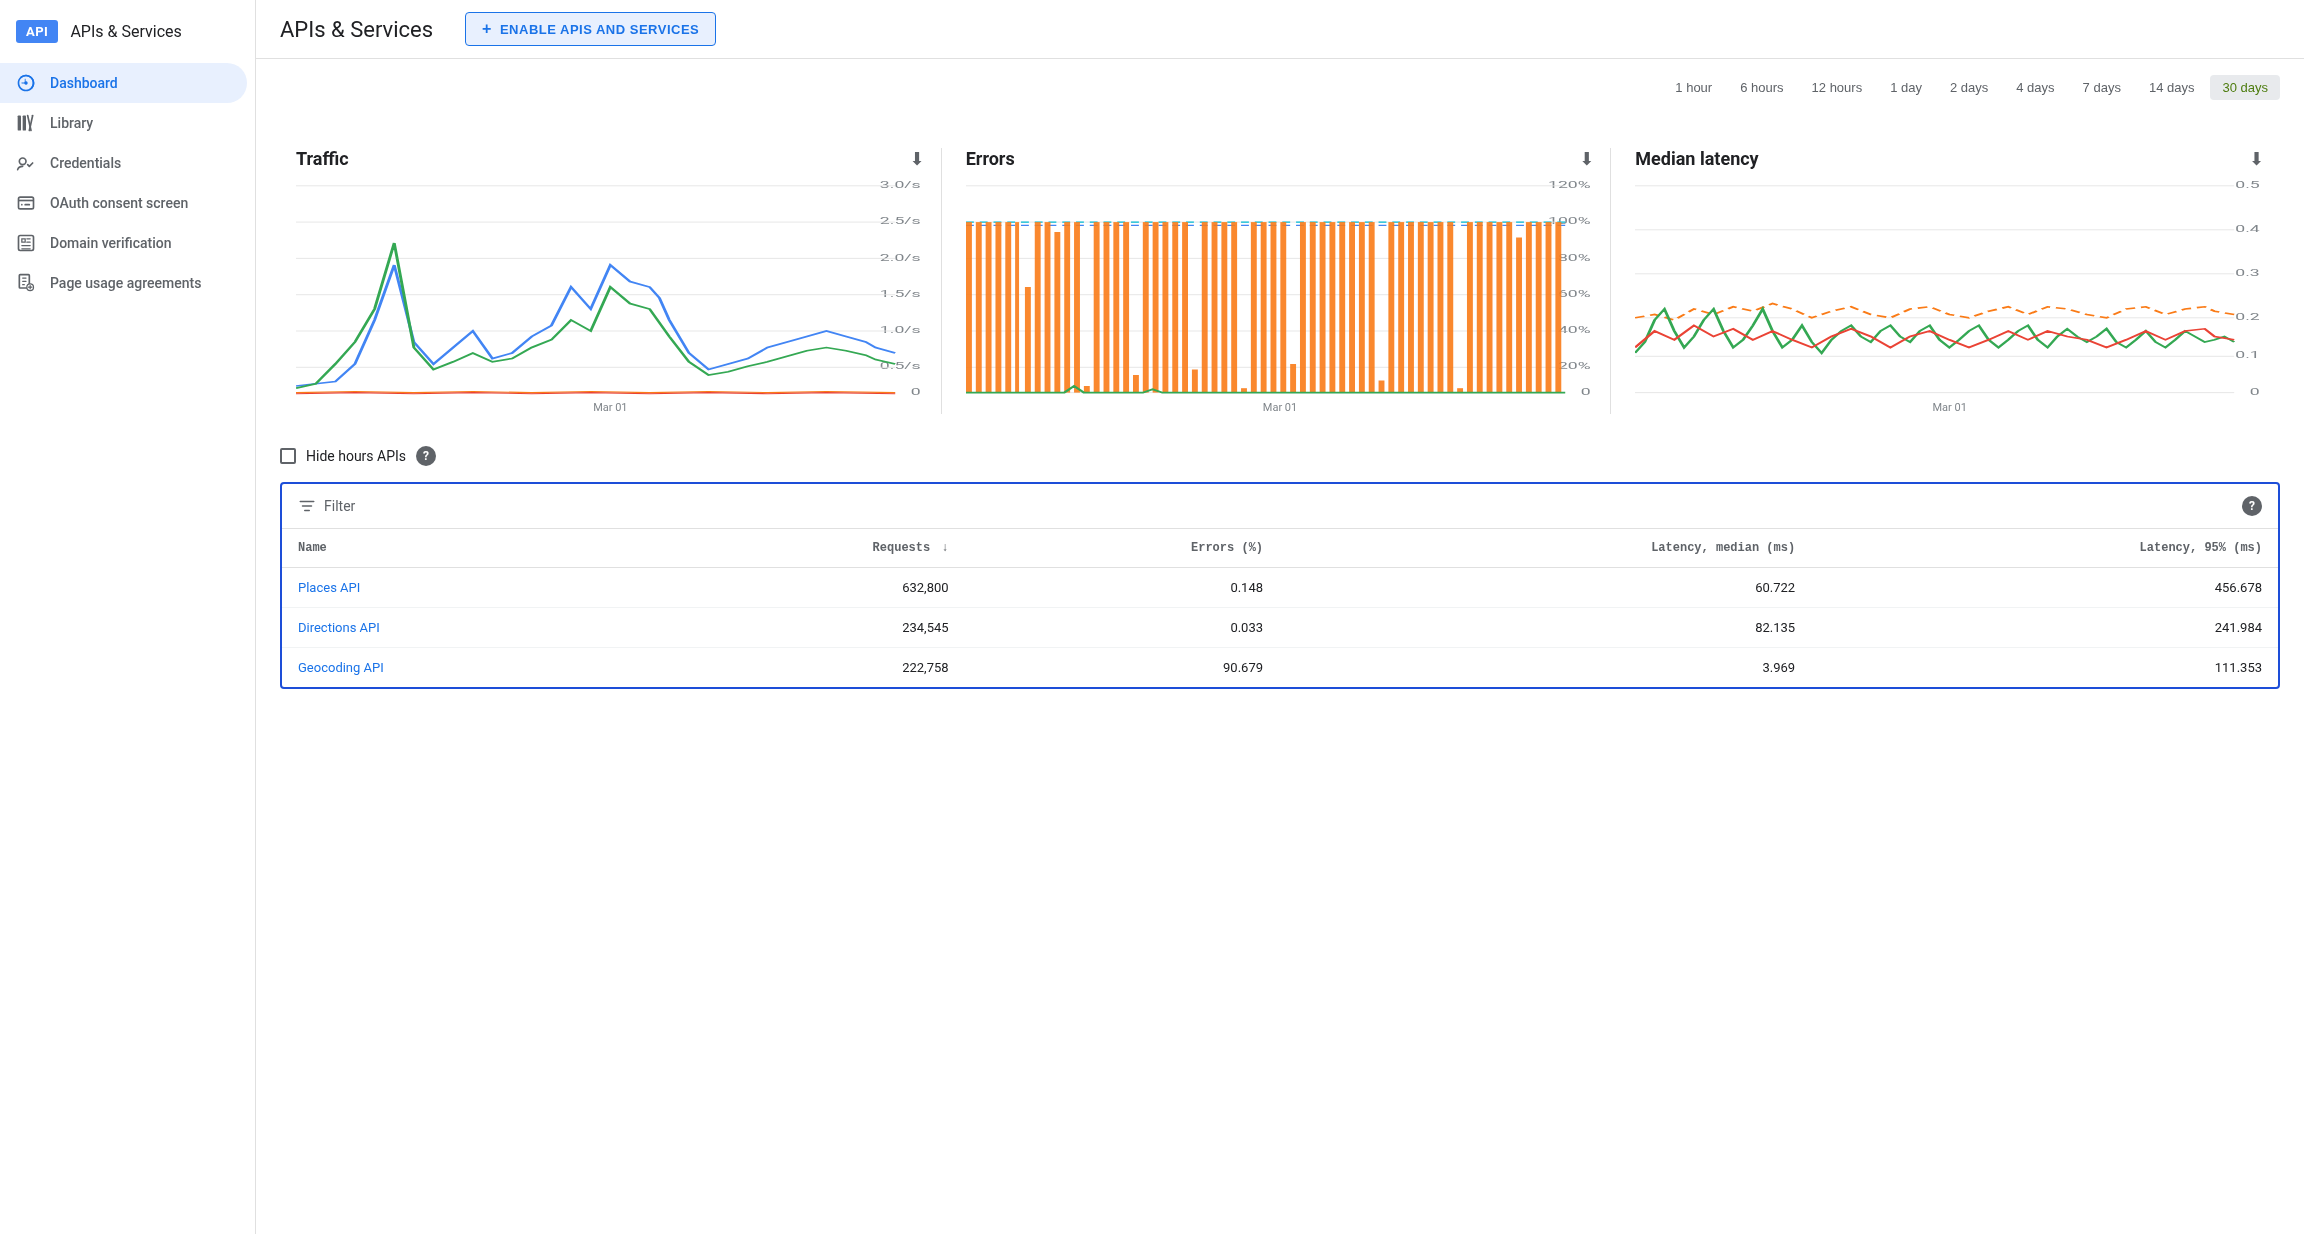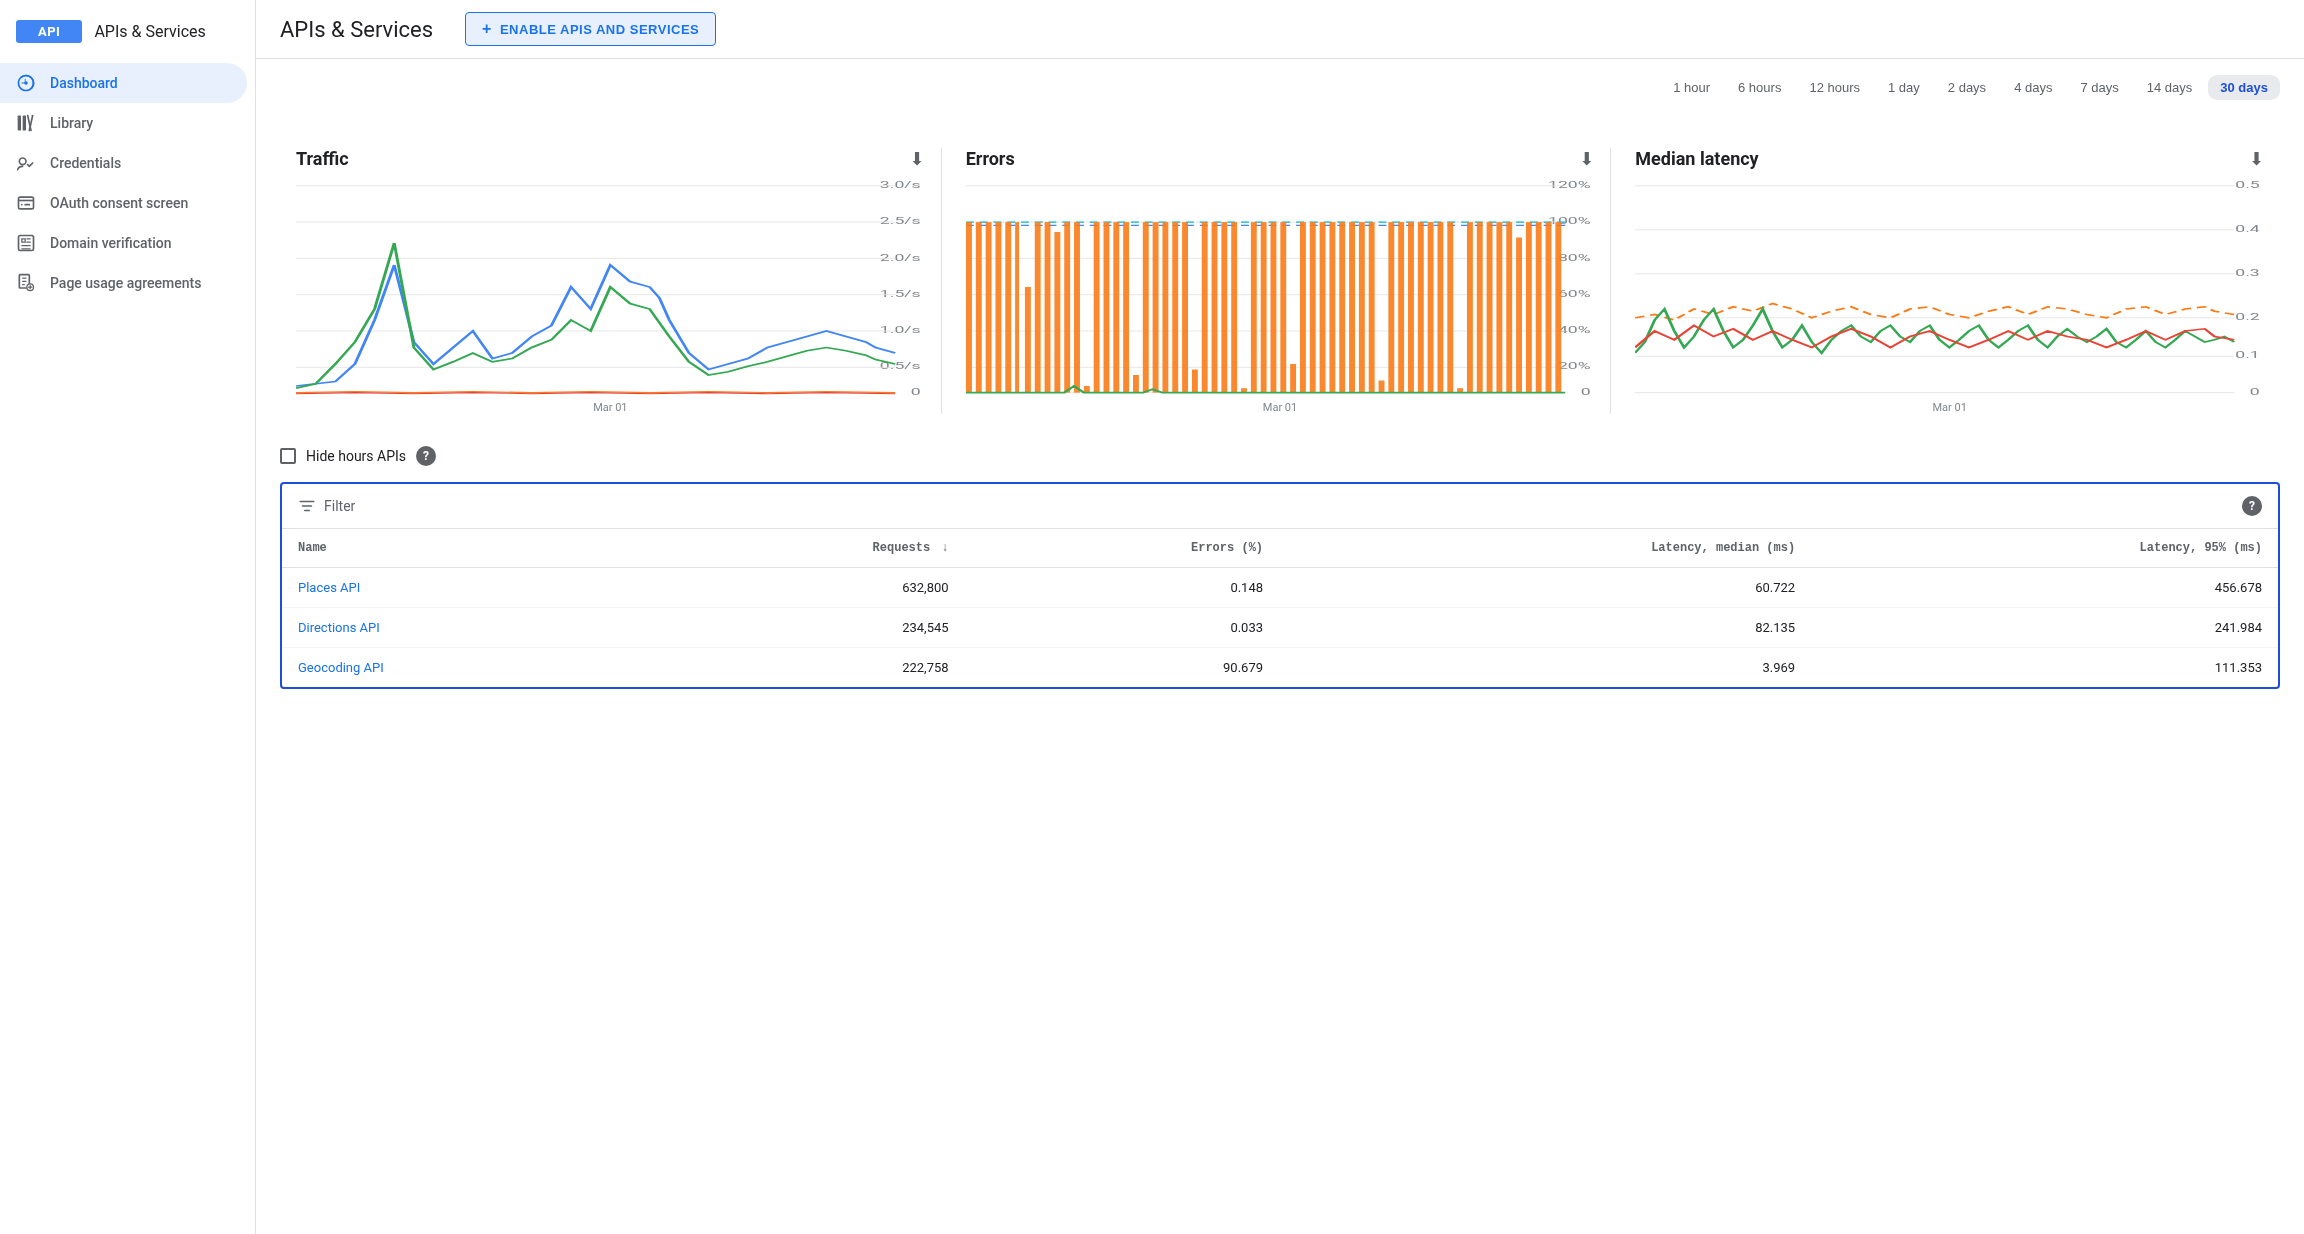--- a/index.html
+++ b/index.html
@@ -20,21 +20,21 @@
       display: flex;
       align-items: center;
       gap: 12px;
       padding: 12px 16px 20px 16px;
     }
     .api-logo-box {
       background: #4285f4;
       color: #fff;
       font-weight: 700;
       font-size: 13px;
-      padding: 4px 22px;
+      padding: 4px 10px;
       border-radius: 3px;
       letter-spacing: 0.5px;
     }
     .sidebar-app-name {
       font-size: 16px;
       color: #202124;
       font-weight: 400;
     }
     .sidebar-item {
       display: flex;
@@ -120,23 +120,22 @@
       border: none;
       background: transparent;
       color: #5f6368;
       cursor: pointer;
       border-radius: 4px;
       font-size: 13px;
       font-weight: 500;
     }
     .time-btn.active {
       background: #e8eaed;
-      color: #1d4ed8;
-      font-weight: 700;
-      border-radius: 9px;
+      color: #4d7c0f;
+      font-weight: 400;
     }
 
     
     .charts-row {
       display: flex;
       gap: 8px;
       margin-bottom: 32px;
       margin-top: 48px;
     }
     .chart-panel {

